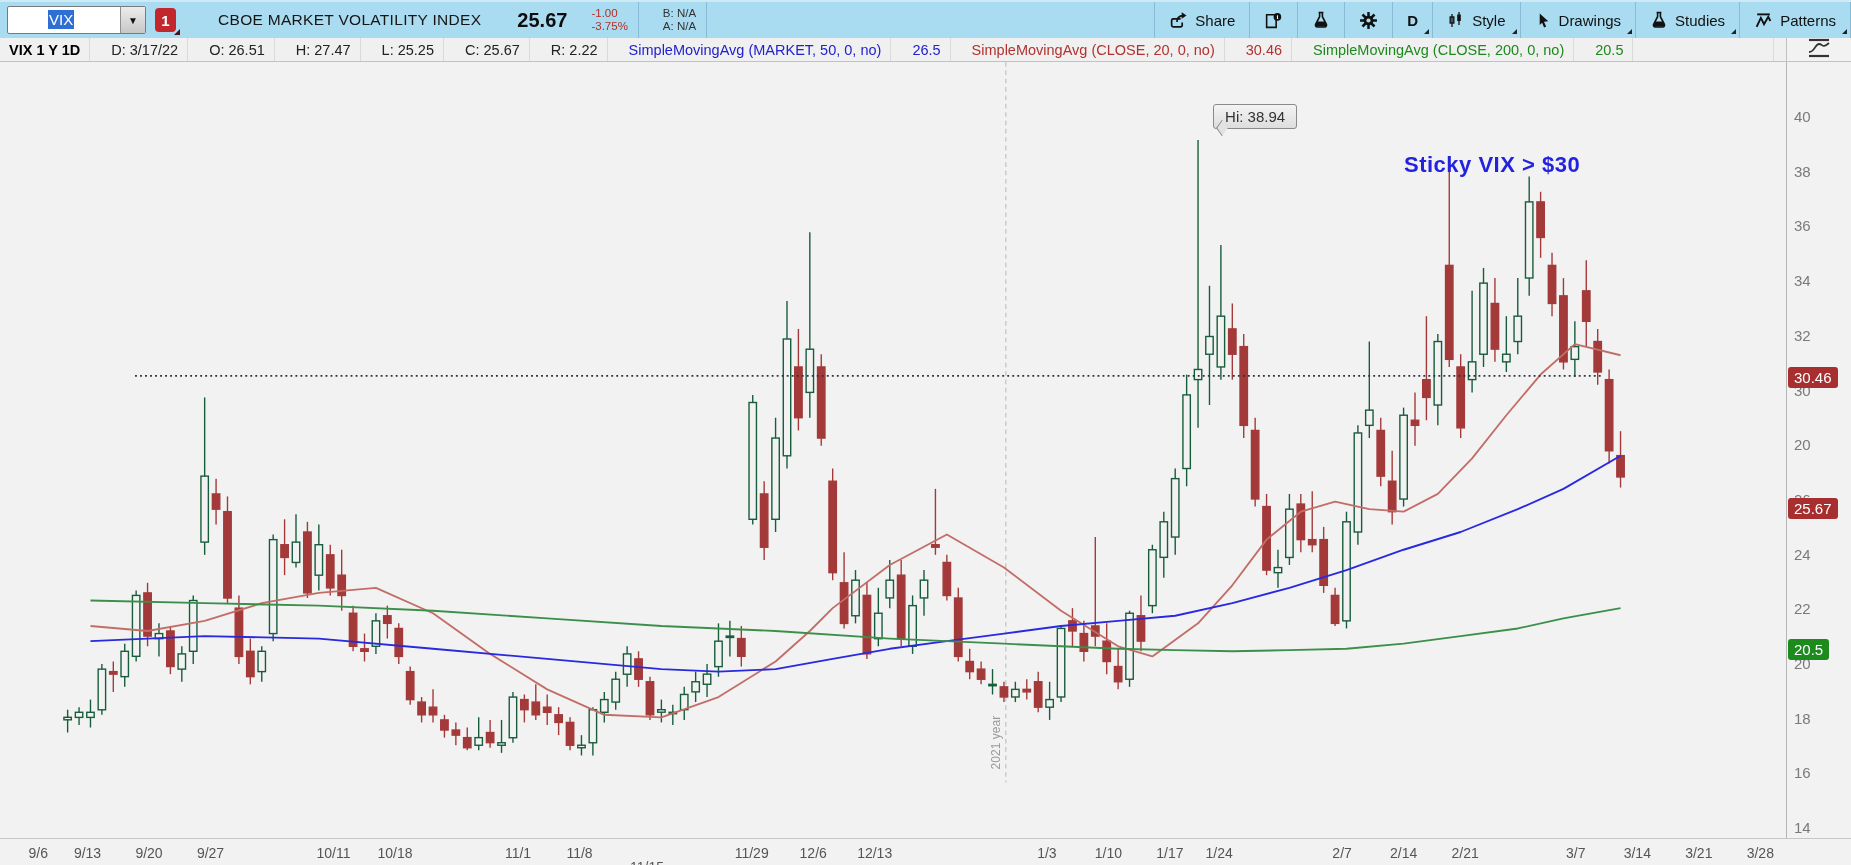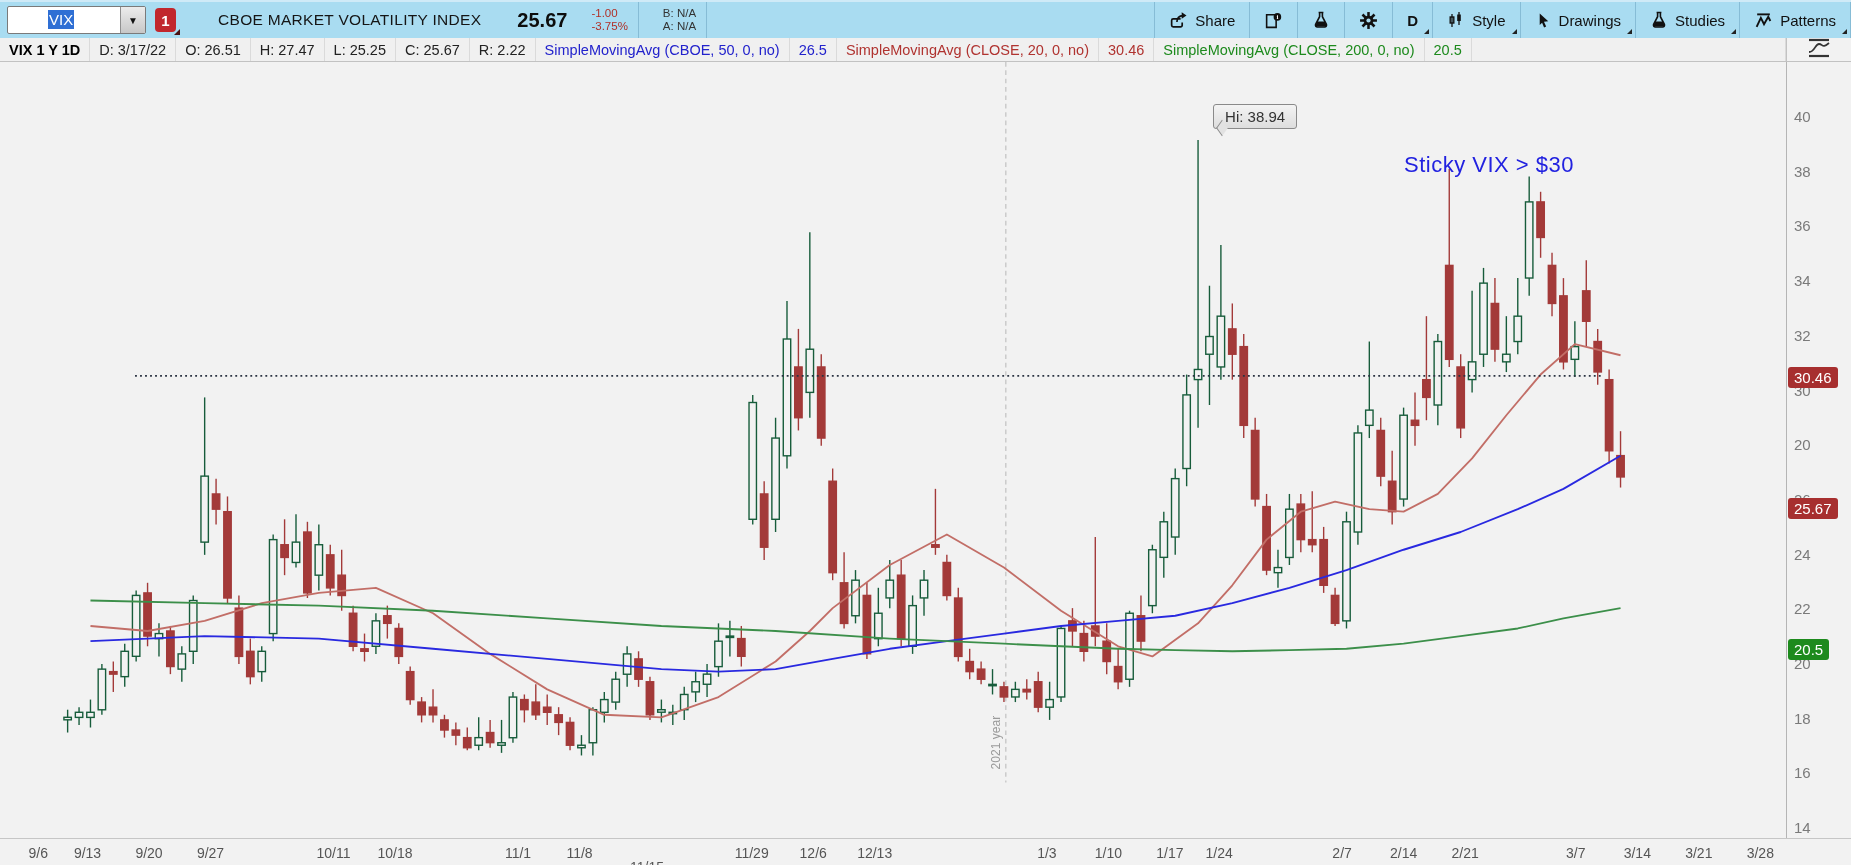--- a/index.html
+++ b/index.html
@@ -18,40 +18,40 @@
   #last-price{margin-left:36px;font-size:20px;font-weight:bold;color:#0d0d0d;}
   .mini-col{margin-left:14px;padding:0 10px;display:flex;flex-direction:column;justify-content:center;line-height:13px;font-size:11.5px;}
   #change-col{color:#b03028;}
   #ba-col{color:#333;}
   .tb-right{display:flex;align-items:flex-end;height:100%;margin-left:auto;}
   .tb-btn{position:relative;height:100%;display:flex;align-items:center;gap:7px;padding:0 14px;font-size:15px;color:#111;cursor:pointer;}
   .tb-btn.menu::after{content:"";position:absolute;right:3px;bottom:4px;border-left:5px solid transparent;border-bottom:5px solid #222;}
   .tb-btn svg{display:block;}
 
   
-  #statusbar{position:absolute;left:0;top:38px;width:1851px;height:24px;background:#f0f0f0;border-bottom:1px solid #c2c2c2;box-sizing:border-box;display:flex;align-items:stretch;font-size:14.5px;color:#222;}
+  #statusbar{position:absolute;left:0;top:38px;width:1851px;height:24px;background:#f0f0f0;border-bottom:1px solid #c2c2c2;box-sizing:border-box;display:flex;align-items:stretch;font-size:14.5px;color:#222;gap:12px;}
   .seg{display:flex;align-items:center;padding:0 9px;border-right:1px solid #dadada;white-space:nowrap;}
   .seg.bold{font-weight:bold;color:#000;}
   .seg.blue{color:#2222cc;}
   .seg.red{color:#b03330;}
   .seg.green{color:#1d8a1d;}
   #status-fill{flex:1;border-right:1px solid #dadada;}
   #mode-icon-box{width:64px;display:flex;align-items:center;justify-content:center;border-left:1px solid #c2c2c2;background:#f2f2f2;}
 
   
   #chart{position:absolute;left:0;top:62px;width:1851px;height:803px;background:#f2f2f2;}
   #chart-svg{position:absolute;left:0;top:0;}
   #plot-bottom-line{position:absolute;left:0;top:776px;width:1851px;height:1px;background:#c6c6c6;}
   #axis-divider{position:absolute;left:1786px;top:0;width:1px;height:776px;background:#b5b5b5;}
   .y-label{position:absolute;left:1794px;width:46px;font-size:15px;color:#7a7a7a;}
   .x-label{position:absolute;top:783px;width:48px;text-align:center;font-size:14px;color:#555;}
   .axis-badge{position:absolute;left:1788px;padding:2px 6px;border-radius:3px;color:#fff;font-size:15px;line-height:17px;}
   #hi-tooltip{position:absolute;padding:3px 11px;background:linear-gradient(#f4f4f4,#dddddd);border:1px solid #8a8a8a;border-radius:3px;font-size:15px;color:#333;white-space:nowrap;}
   #hi-tooltip .tip{position:absolute;left:3px;bottom:-5px;width:9px;height:9px;background:#e2e2e2;border-left:1px solid #8a8a8a;border-bottom:1px solid #8a8a8a;transform:rotate(45deg) skew(10deg,10deg);}
-  #sticky-note{position:absolute;font-size:22px;font-weight:normal;color:#2222e0;white-space:nowrap;letter-spacing:.5px;}
+  #sticky-note{position:absolute;font-size:22px;font-weight:bold;color:#2222e0;white-space:nowrap;letter-spacing:.5px;}
 </style>
 </head>
 <body>
 
 <div id="app">
 
   <div id="toolbar">
     <div id="symbol-wrap">
       <div id="symbol-text"><span class="sel">VIX</span></div>
       <div id="symbol-drop">▼</div>
@@ -170,21 +170,21 @@
   </div>
 
   <div id="statusbar">
     <div class="seg bold">VIX 1 Y 1D</div>
     <div class="seg">D: 3/17/22</div>
     <div class="seg">O: 26.51</div>
     <div class="seg">H: 27.47</div>
     <div class="seg">L: 25.25</div>
     <div class="seg">C: 25.67</div>
     <div class="seg">R: 2.22</div>
-    <div class="seg blue">SimpleMovingAvg (CBOE, 50, 0, no)</div>
+    <div class="seg blue">SimpleMovingAvg (MARKET, 50, 0, no)</div>
     <div class="seg blue">26.5</div>
     <div class="seg red">SimpleMovingAvg (CLOSE, 20, 0, no)</div>
     <div class="seg red">30.46</div>
     <div class="seg green">SimpleMovingAvg (CLOSE, 200, 0, no)</div>
     <div class="seg green">20.5</div>
     <div id="status-fill"></div>
     <div id="mode-icon-box">
       <span>
         <svg width="26" height="22" viewBox="0 0 26 22">
             <line x1="3" y1="3" x2="23" y2="3" stroke="#333" stroke-width="2.2"></line>

